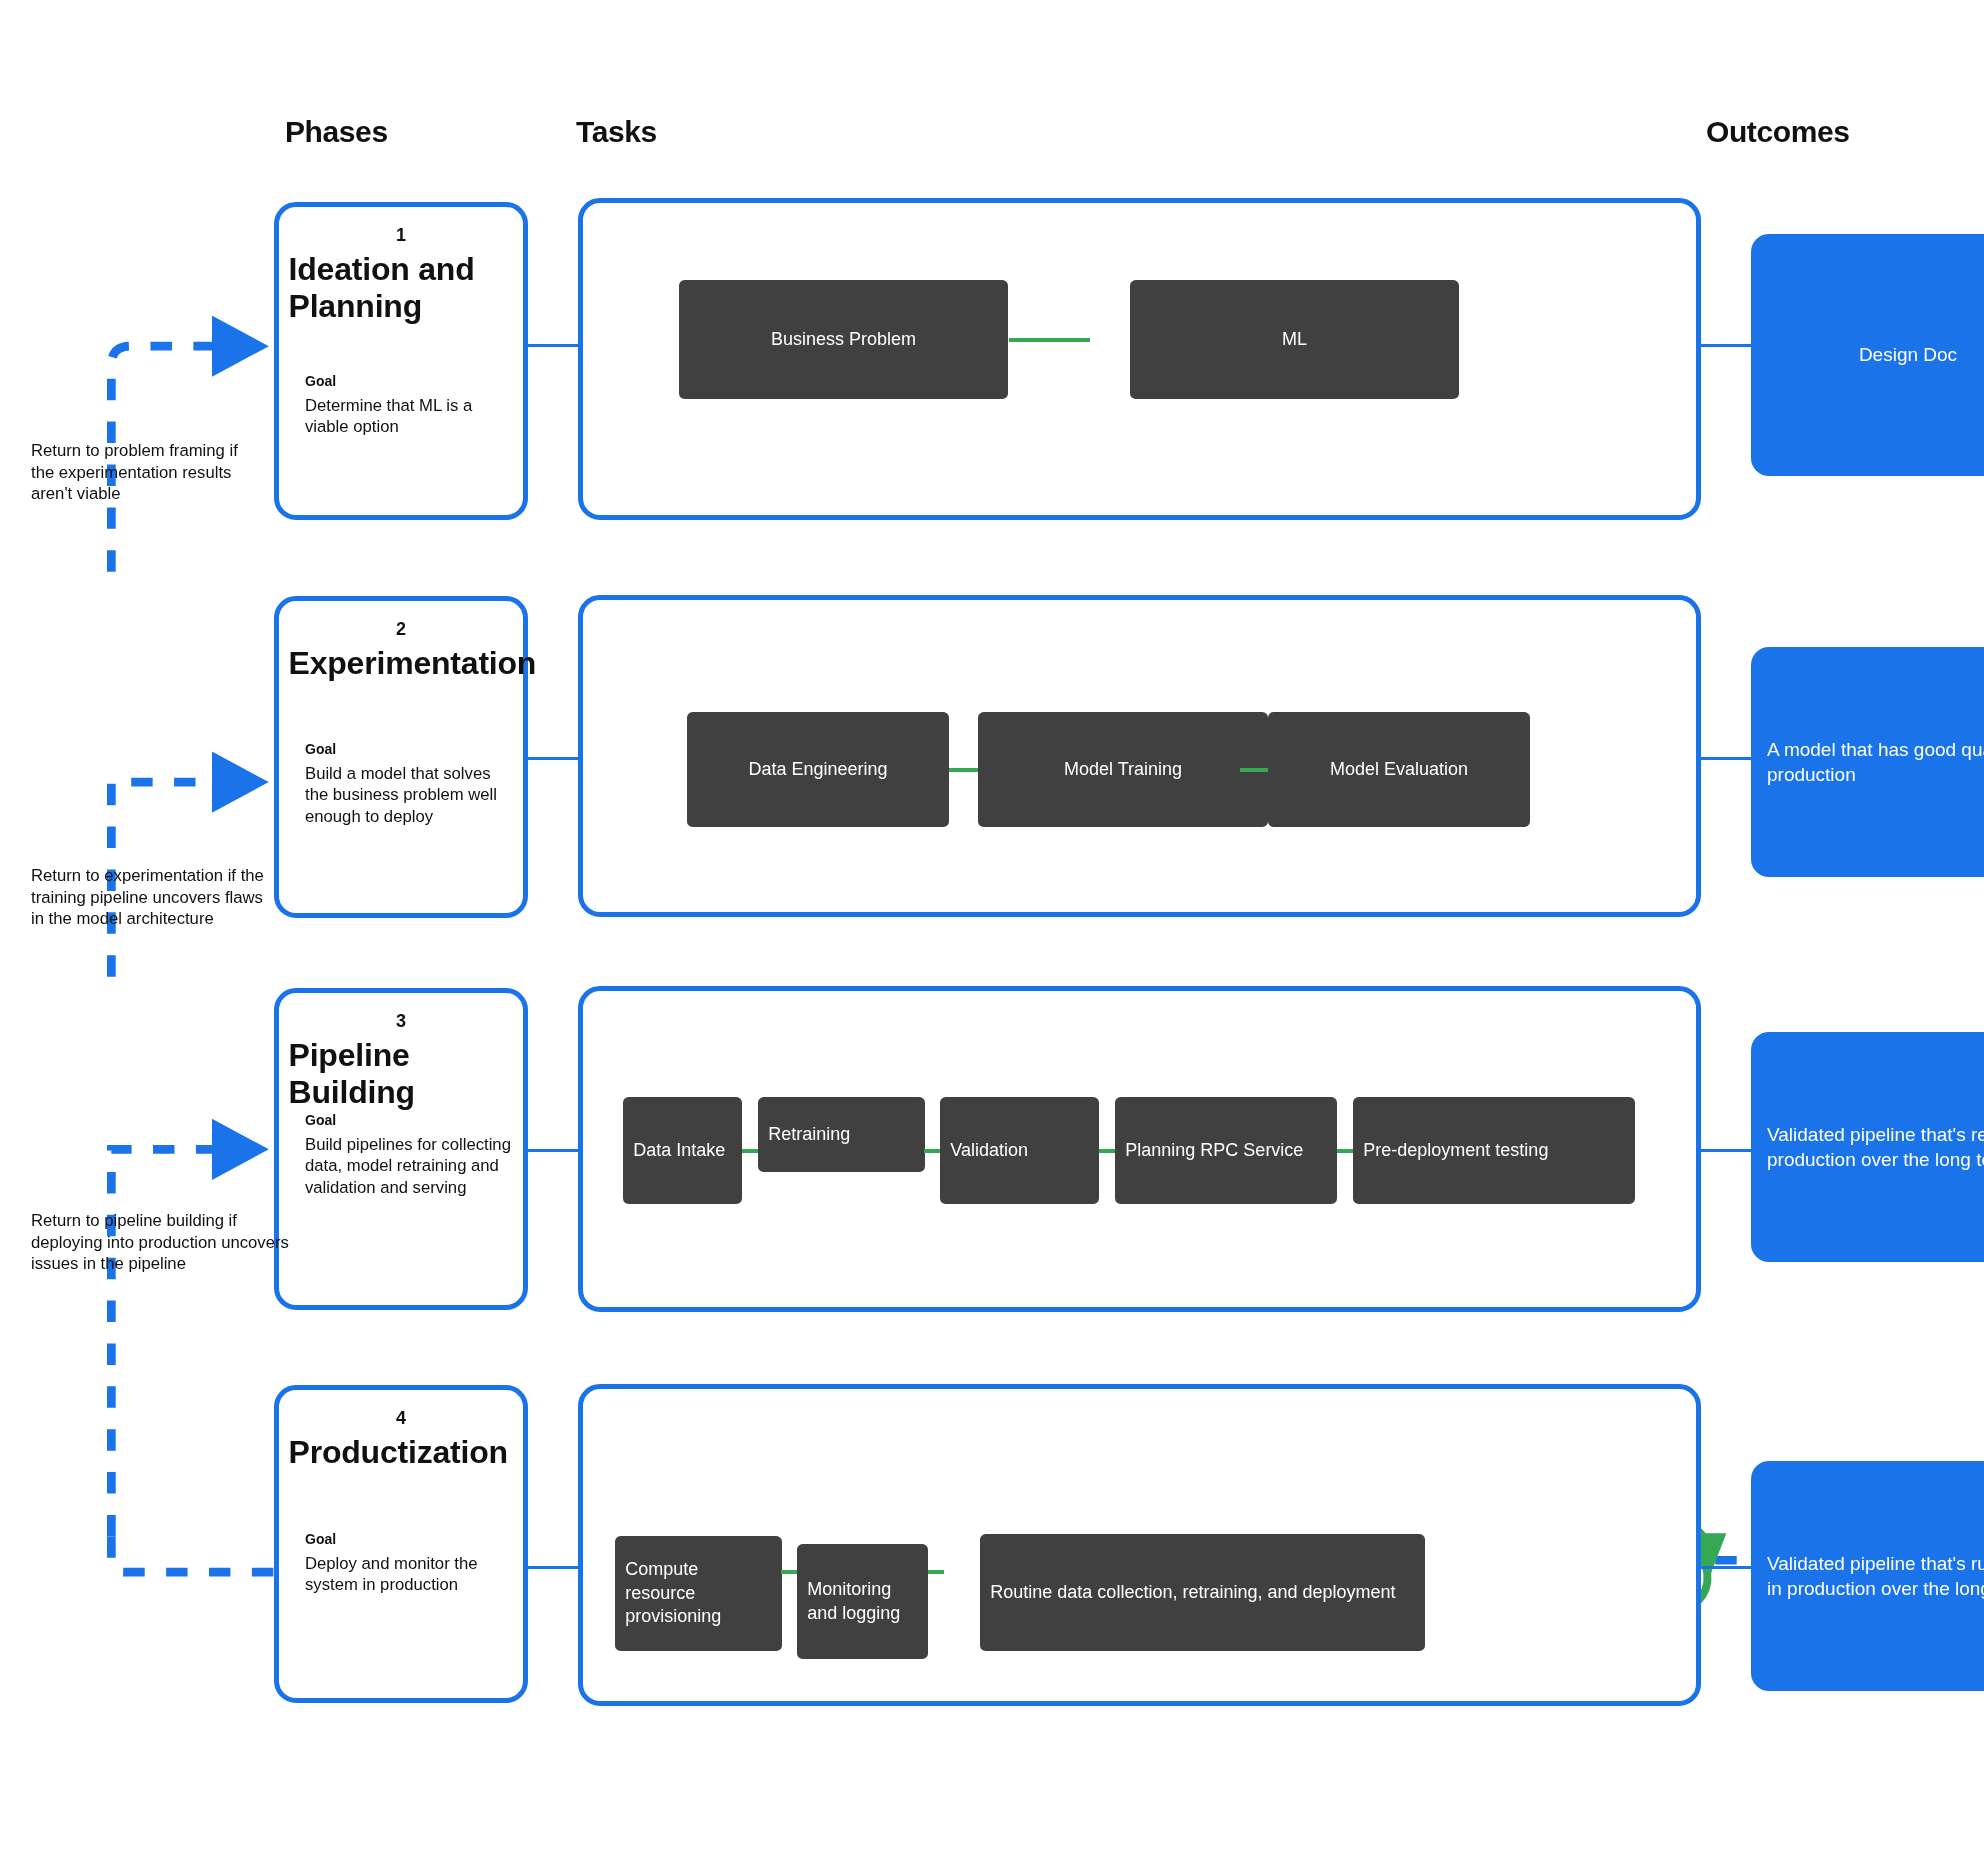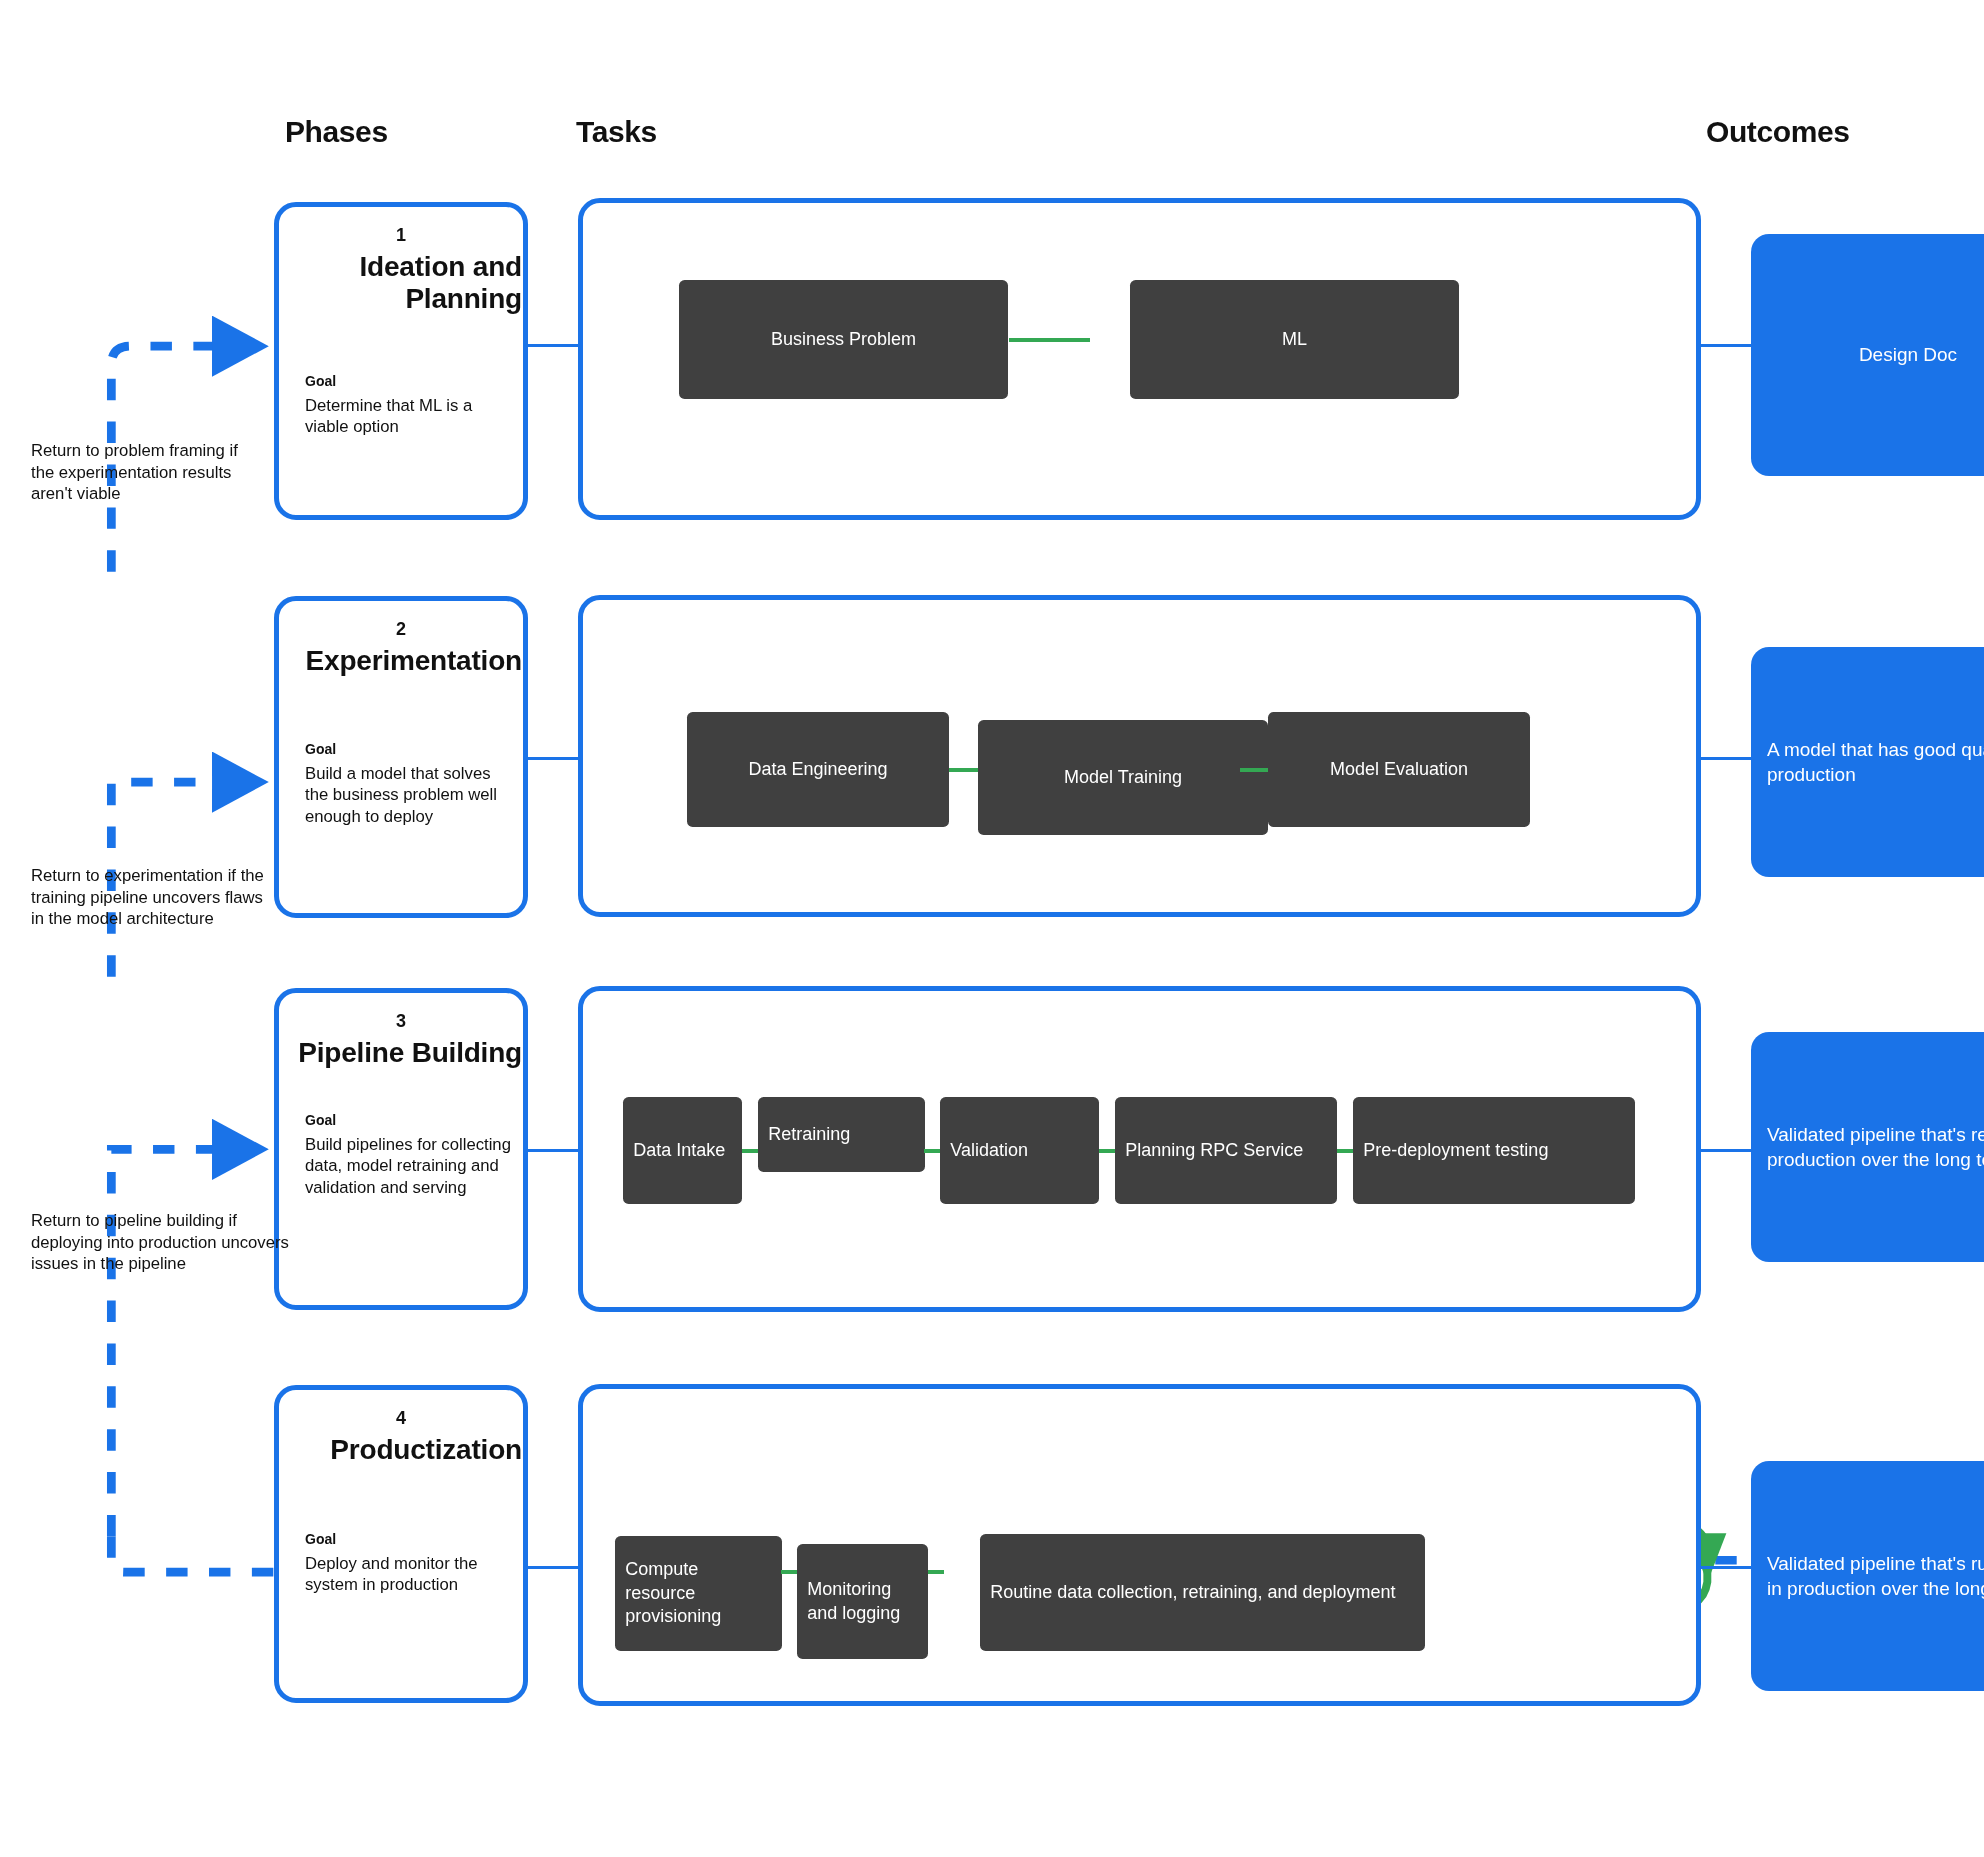--- a/index.html
+++ b/index.html
@@ -7,22 +7,22 @@
   #stage{position:relative;width:2253px;height:1858px;background:#fff;overflow:hidden;}
 
   
   .col-head{position:absolute;font-weight:700;font-size:30px;letter-spacing:-0.4px;color:#111;white-space:nowrap;text-align:right;}
 
   
   .phase-card{position:absolute;box-sizing:border-box;background:#ffffff;
     border:5.6px solid #1a73e8;border-radius:22px;}
   .phase-num{position:absolute;left:0;right:0;top:17.5px;text-align:center;
     font-weight:700;font-size:18px;color:#111;}
-  .phase-title{position:absolute;left:9.5px;right:1px;top:44px;text-align:right;
-    font-weight:700;font-size:28px;line-height:1.16;color:#111;letter-spacing:-0.2px;}
+  .phase-title{position:absolute;left:9.5px;right:1px;top:44px;text-align:left;
+    font-weight:700;font-size:32px;line-height:1.16;color:#111;letter-spacing:-0.2px;}
   .phase-goal-wrap{position:absolute;left:26px;right:11px;}
   .phase-goal-label{font-weight:700;font-size:14px;color:#111;margin-bottom:5.6px;}
   .phase-goal-text{font-weight:400;font-size:16.7px;line-height:1.30;color:#111;}
 
   
   .tasks-box{position:absolute;box-sizing:border-box;background:#ffffff;
     border:5.6px solid #1a73e8;border-radius:22px;}
 
   
   .task{position:absolute;box-sizing:border-box;background:#404040;
@@ -127,21 +127,21 @@
       <div class="phase-goal-text">Build a model that solves the business problem well enough to deploy</div>
     </div>
   </div>
   <div class="hline" style="left:528px;top:757px;width:52px;"></div>
 
   <div class="tasks-box" style="left:578px;top:595px;width:1123px;height:322px;">
     <div class="task center" style="left:104px;top:112px;width:262px;height:115px;">
       <span>Data Engineering</span>
     </div>
     <div class="gline" style="left:366px;top:168px;width:29px;"></div>
-    <div class="task center" style="left:395px;top:120px;width:290px;height:115px;">
+    <div class="task center" style="left:395px;top:112px;width:290px;height:115px;">
       <span>Model Training</span>
     </div>
     <div class="gline" style="left:657px;top:168px;width:29px;"></div>
     <div class="task center" style="left:685px;top:112px;width:262px;height:115px;">
       <span>Model Evaluation</span>
     </div>
   </div>
   <div class="hline" style="left:1701px;top:757px;width:52px;"></div>
 
   <div class="outcome" style="left:1751px;top:647px;width:314px;height:230px;">

